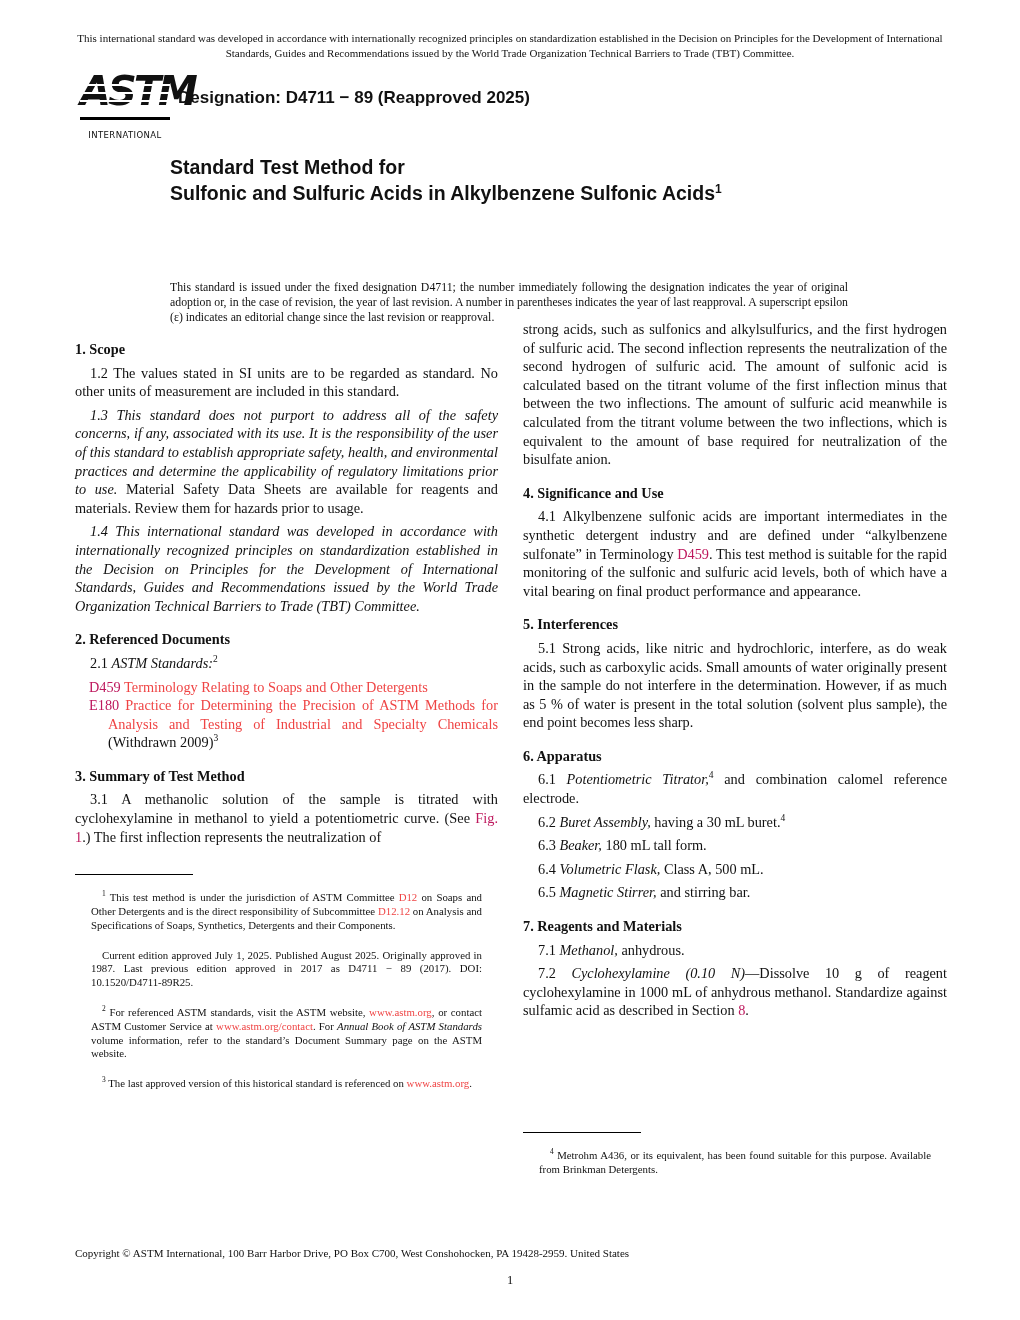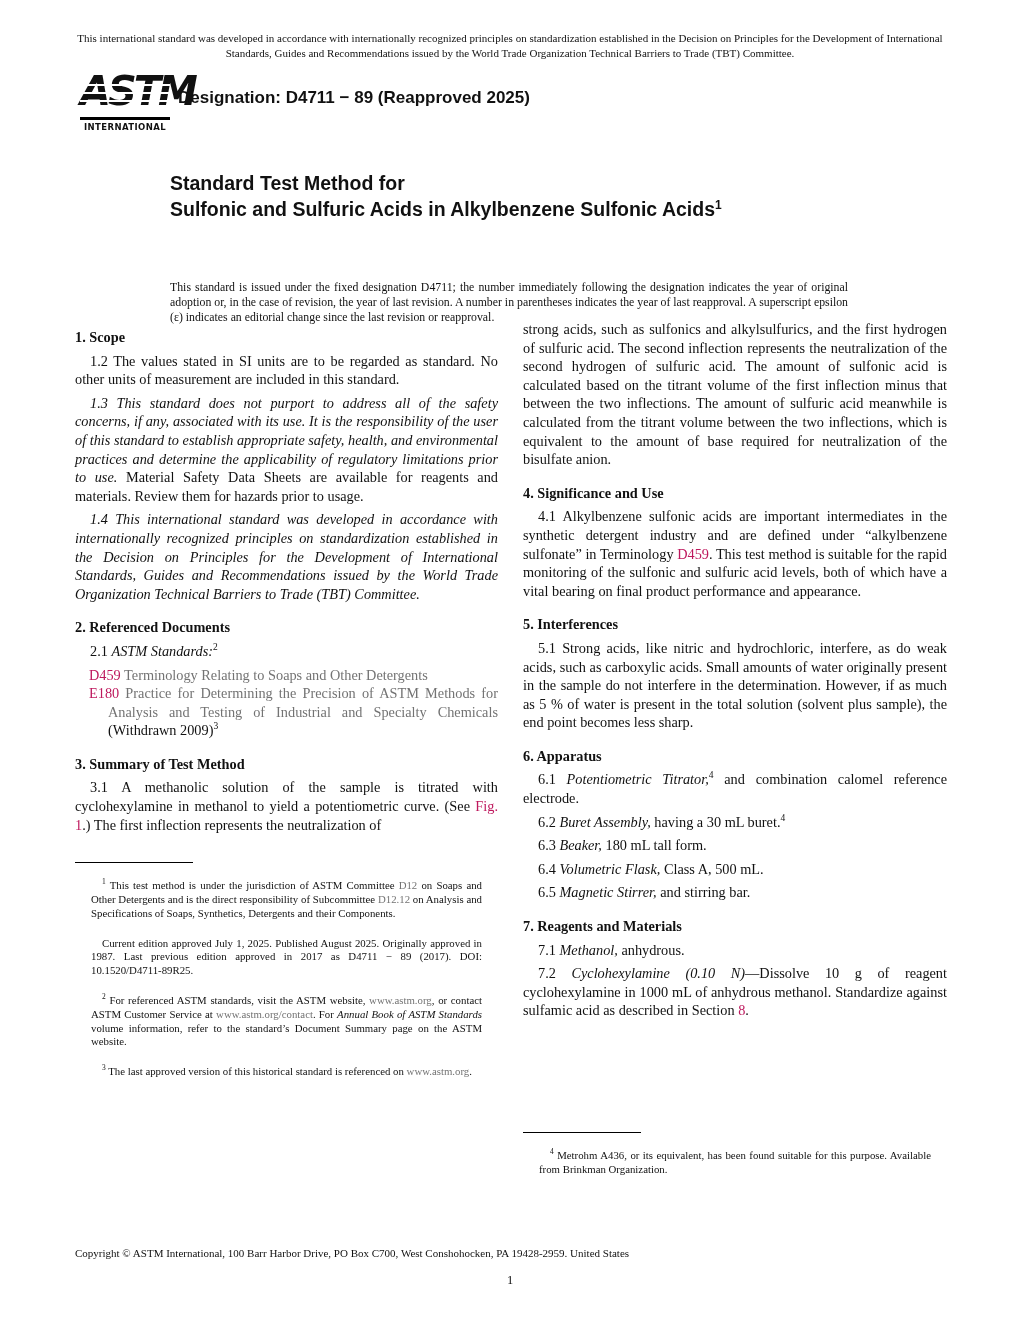--- a/index.html
+++ b/index.html
@@ -6,41 +6,41 @@
   html, body { margin: 0; padding: 0; }
   body { width: 1020px; height: 1320px; background: #ffffff; font-family: "Liberation Serif", serif; color: #111111; }
   .page { position: relative; width: 1020px; height: 1320px; overflow: hidden; background: #ffffff; border-radius: 15px; }
 
   .top-notice { position: absolute; top: 20px; left: 72px; width: 876px; font-size: 11px; line-height: 14.5px; text-align: center; }
 
   .logo { position: absolute; left: 80px; top: 68px; width: 90px; text-align: center; }
   .logo-mark { position: relative; display: block; height: 48px; }
   .logo-astm { font-family: "DejaVu Sans", sans-serif; font-style: italic; font-weight: bold; font-size: 40px; line-height: 46px; letter-spacing: -3px; }
   .logo-stripes { position: absolute; left: 0; right: 0; top: 10px; height: 32px; background: repeating-linear-gradient(to bottom, rgba(255,255,255,0) 0 6px, #ffffff 6px 8px); }
-  .logo-intl { margin-top: 1px; border-top: 3px solid #000; padding-top: 2px; font-family: "DejaVu Sans", sans-serif; font-weight: bold; font-size: 8.5px; letter-spacing: 0.4px; }
+  .logo-intl { margin-top: 1px; border-top: 3px solid #000; padding-top: 10px; font-family: "DejaVu Sans", sans-serif; font-weight: normal; font-size: 8.5px; letter-spacing: 0.4px; }
 
   .designation { position: absolute; left: 178px; top: 88px; font-family: "Liberation Sans", sans-serif; font-weight: bold; font-size: 17px; text-align: right; }
 
-  .title-block { position: absolute; left: 170px; top: 170px; width: 740px; font-family: "Liberation Sans", sans-serif; font-weight: bold; font-size: 19.5px; line-height: 26px; }
+  .title-block { position: absolute; left: 170px; top: 154px; width: 740px; font-family: "Liberation Sans", sans-serif; font-weight: bold; font-size: 19.5px; line-height: 26px; }
   .title-block sup { font-size: 12px; }
 
   .issuance { position: absolute; left: 170px; top: 246px; width: 678px; font-size: 11.8px; line-height: 15px; text-align: justify; margin-top: 34px; }
 
   .col { position: absolute; top: 320px; font-size: 14.3px; line-height: 18.6px; }
   .col-left { left: 75px; width: 423px; }
   .col-right { left: 523px; width: 424px; }
 
   h4 { font-size: 14.3px; font-weight: bold; margin: 15px 0 5px; }
-  .col > h4:first-child { margin-top: 8px; }
+  .col > h4:first-child { margin-top: 20px; }
 
   .body-p { margin: 0 0 5px; text-indent: 15px; text-align: justify; }
   .no-indent { text-indent: 0; }
   .it { font-style: italic; }
   .link-red { color: #be185d; }
-  .link-blue { color: #737373; }
+  .link-blue { color: #ef4444; }
   sup { font-size: 9.5px; line-height: 0; }
 
   .ref-entry { margin: 0; padding-left: 33px; text-indent: -19px; text-align: justify; }
 
   .fn-rule { width: 118px; border-top: 1px solid #000; margin: 28px 0 7px; }
   .fn { font-size: 10.8px; line-height: 13.8px; text-align: justify; text-indent: 11px; margin: 16px; }
   .fn sup { font-size: 7.5px; }
   .fn-block-right { margin-top: 112px; }
 
   .copyright { position: absolute; left: 75px; top: 1236px; font-size: 11px; }
@@ -106,20 +106,20 @@
     <p class="body-p"><span>6.3 </span><span class="it">Beaker,</span><span> 180 mL tall form.</span></p>
     <p class="body-p"><span>6.4 </span><span class="it">Volumetric Flask,</span><span> Class A, 500 mL.</span></p>
     <p class="body-p"><span>6.5 </span><span class="it">Magnetic Stirrer,</span><span> and stirring bar.</span></p>
 
     <h4>7. Reagents and Materials</h4>
     <p class="body-p"><span>7.1 </span><span class="it">Methanol,</span><span> anhydrous.</span></p>
     <p class="body-p"><span>7.2 </span><span class="it">Cyclohexylamine (0.10 N)</span><span>—Dissolve 10 g of reagent cyclohexylamine in 1000 mL of anhydrous methanol. Standardize against sulfamic acid as described in Section </span><span class="link-red">8</span><span>.</span></p>
 
     <div class="fn-block-right">
       <div class="fn-rule"></div>
-      <p class="fn"><sup>4</sup><span> Metrohm A436, or its equivalent, has been found suitable for this purpose. Available from Brinkman Organization.</span></p>
+      <p class="fn"><sup>4</sup><span> Metrohm A436, or its equivalent, has been found suitable for this purpose. Available from Brinkman Detergents.</span></p>
     </div>
   </div>
 
   <p class="copyright">Copyright © ASTM International, 100 Barr Harbor Drive, PO Box C700, West Conshohocken, PA 19428-2959. United States</p>
   <p class="page-number">1</p>
 
 </div>
 
 </body></html>

